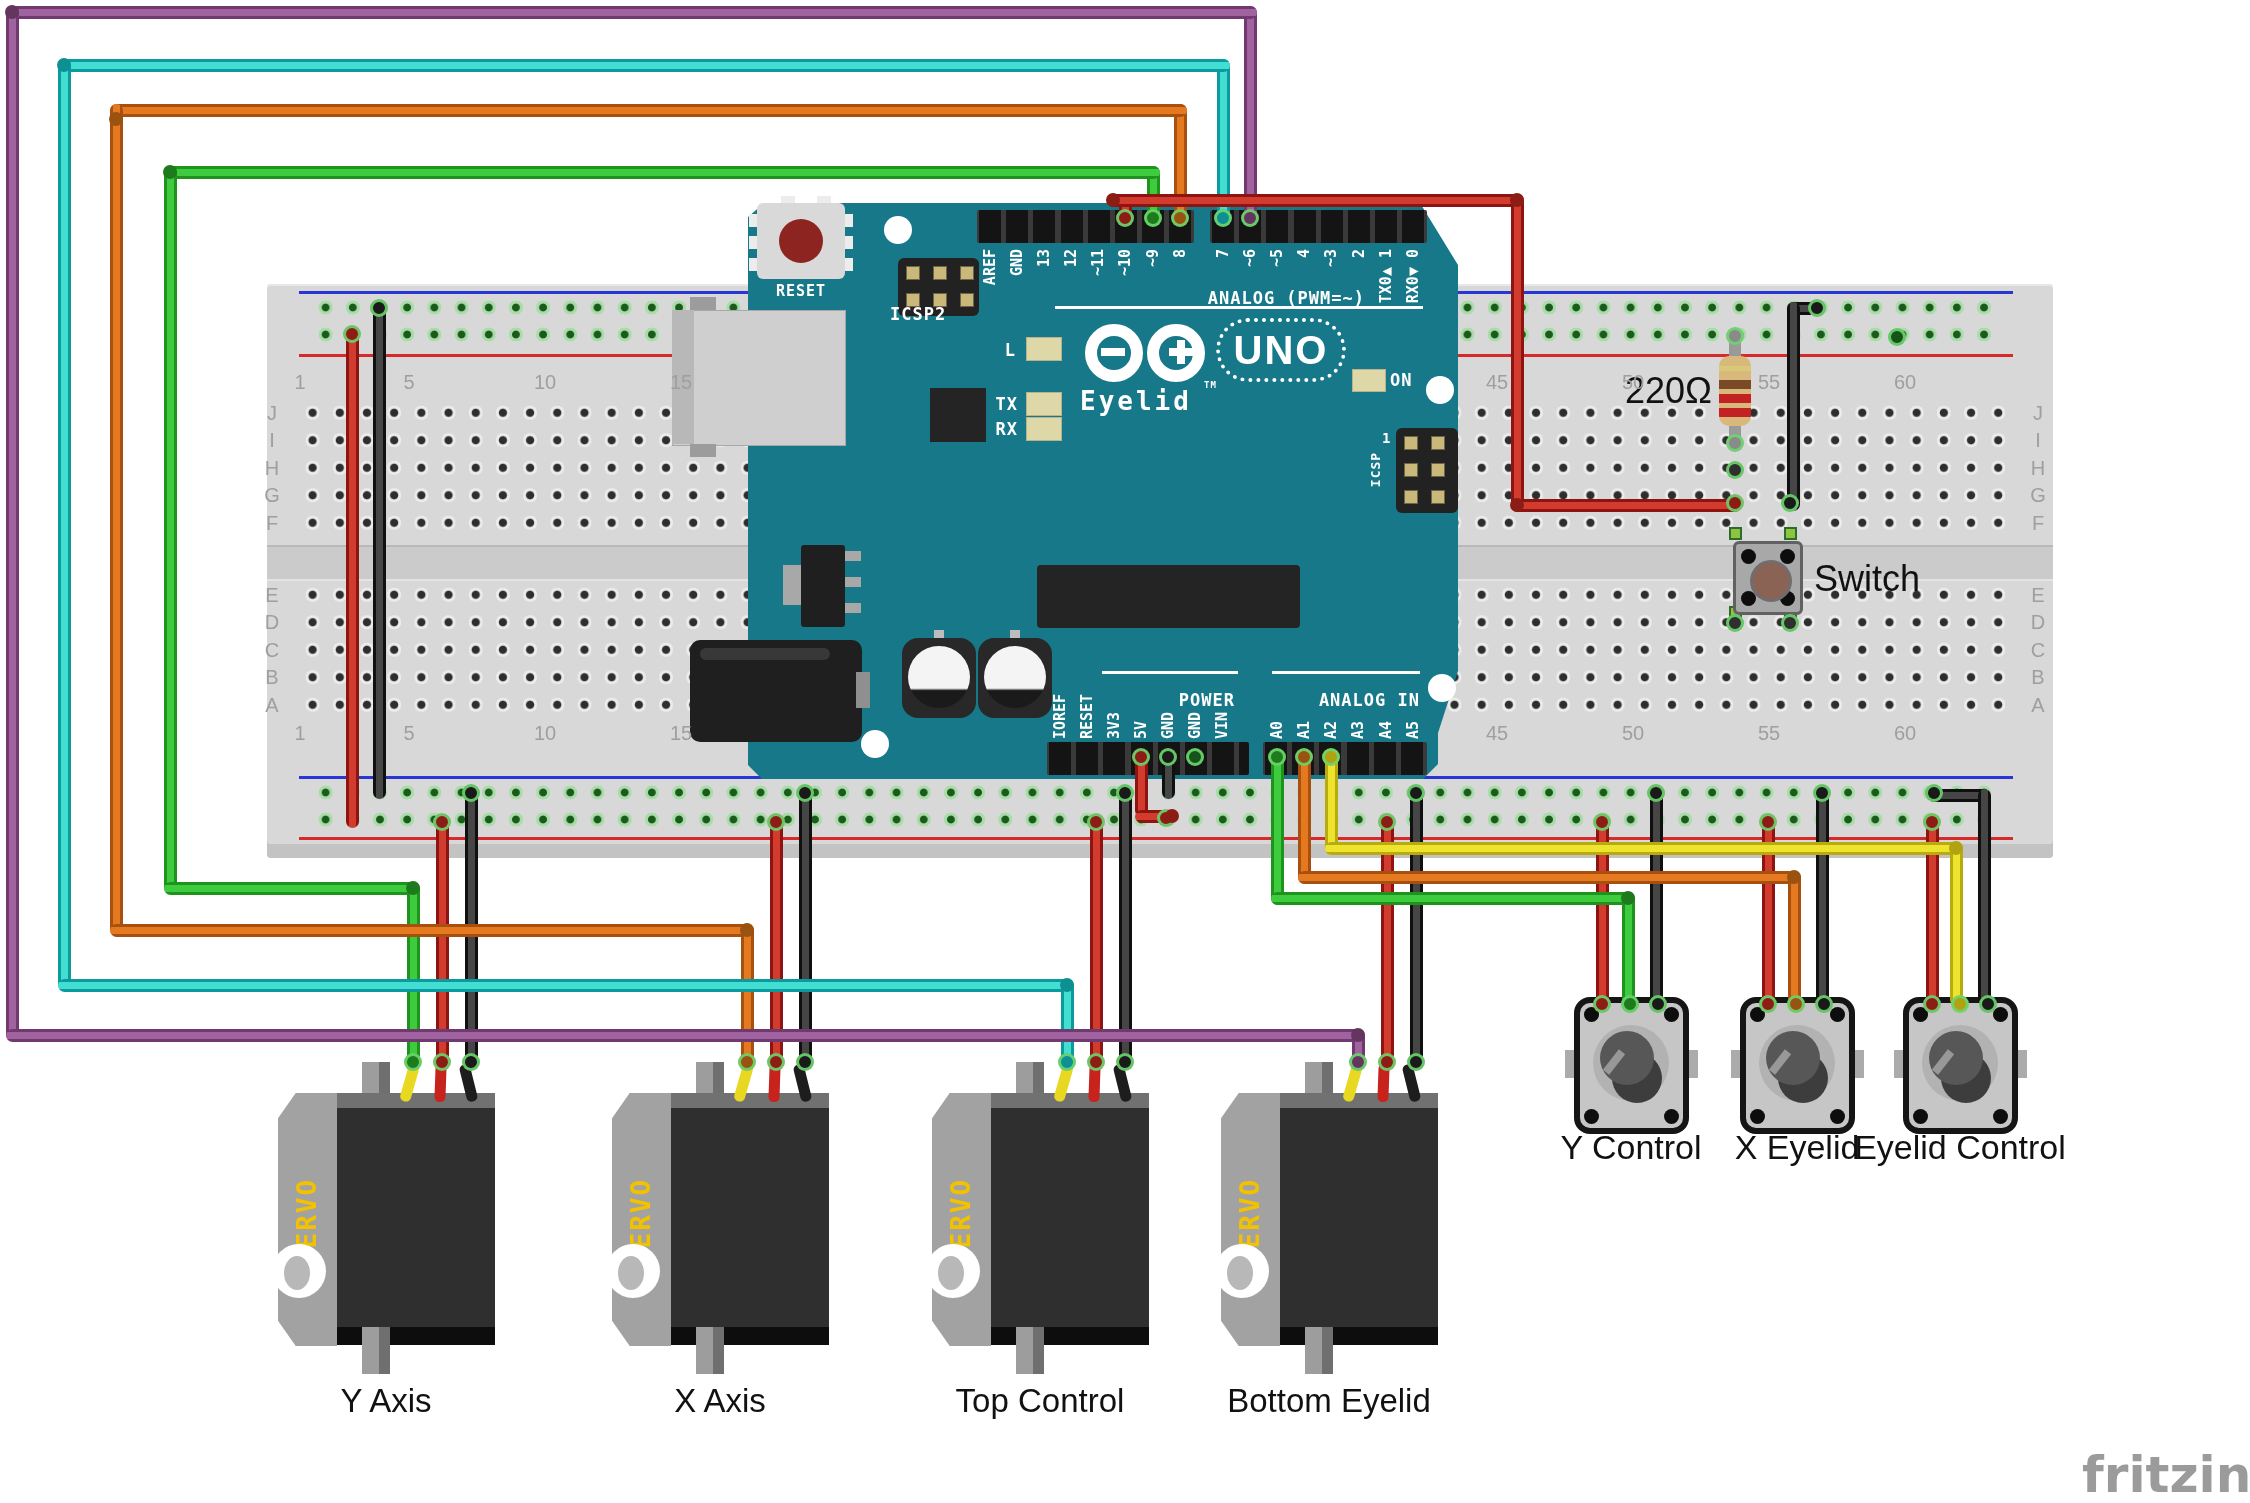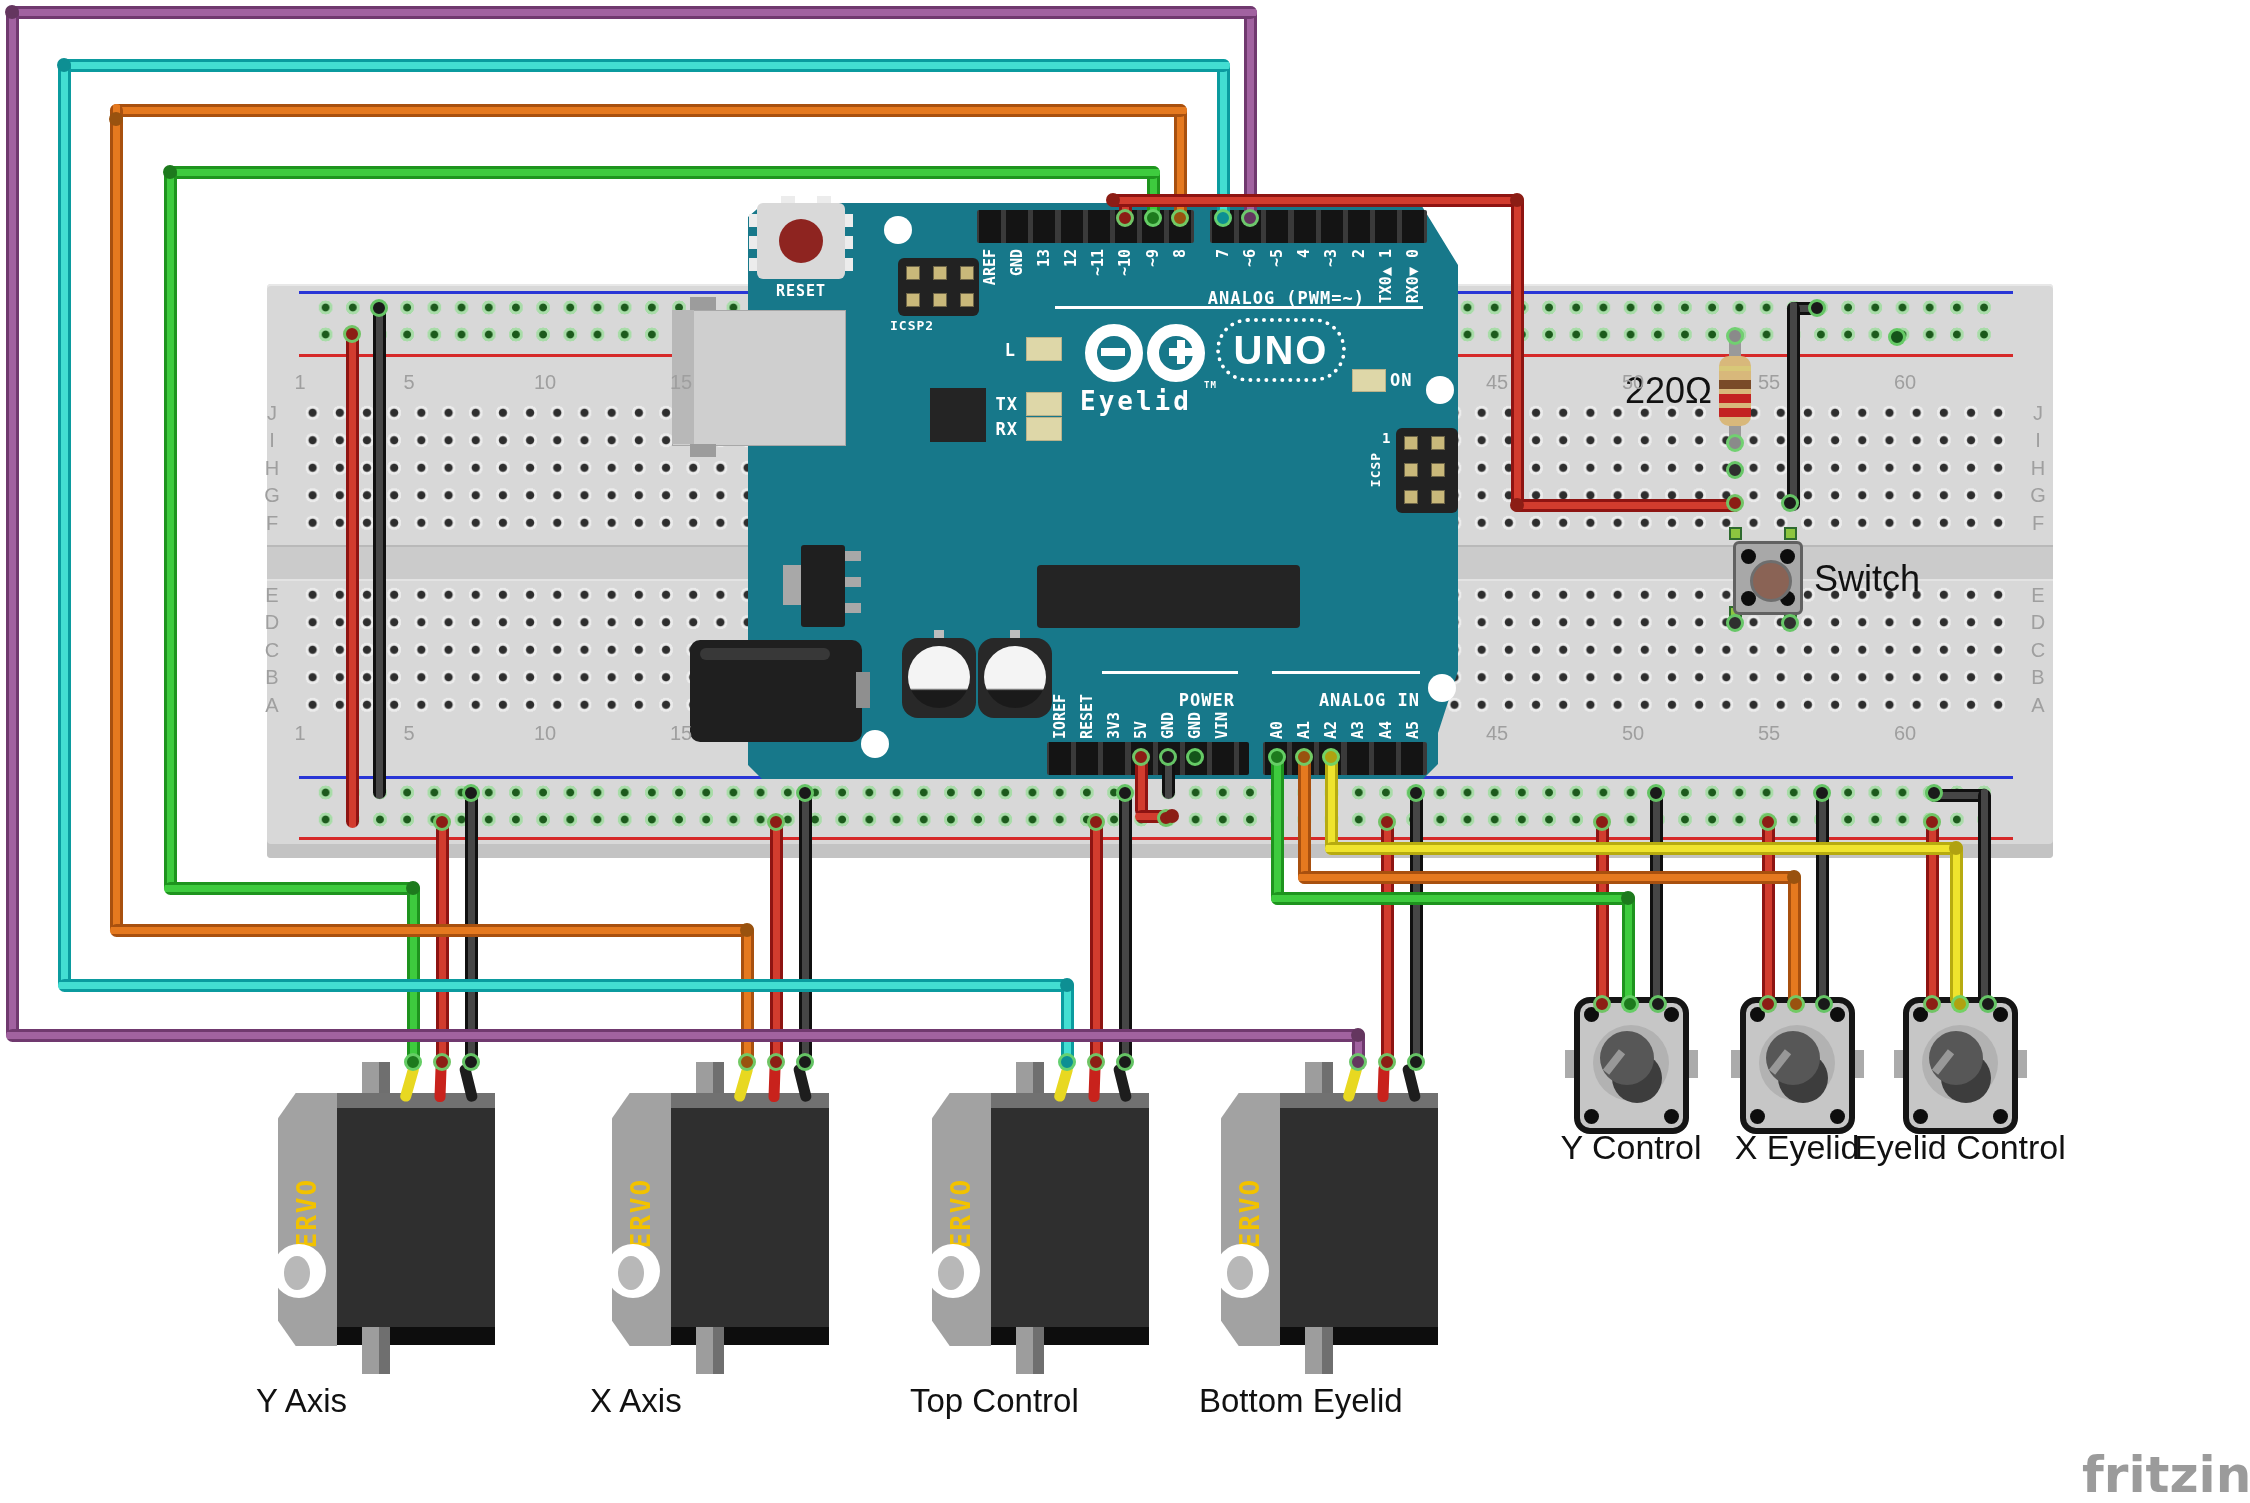--- a/index.html
+++ b/index.html
@@ -34,21 +34,21 @@
   .sv-tab{position:absolute;left:84px;width:28px;height:47px;background:linear-gradient(90deg,#9d9d9d 0 60%,#6f6f6f 60%)}
   .sv-panel{position:absolute;left:0;top:33px;width:59px;height:253px;background:#a2a2a2;clip-path:polygon(30% 0,100% 0,100% 100%,30% 100%,0 90%,0 10%)}
   .sv-body{position:absolute;left:59px;top:48px;width:158px;height:220px;background:#2f2f2f}
   .sv-top{position:absolute;left:59px;top:33px;width:158px;height:16px;background:#717171}
   .sv-bot{position:absolute;left:59px;top:267px;width:158px;height:18px;background:#0d0d0d}
   .sv-text{position:absolute;left:-71px;top:147px;width:200px;text-align:center;transform:rotate(-90deg);color:#f2c200;font:bold 26px "DejaVu Sans Mono",monospace;letter-spacing:2px}
   .sv-horn{position:absolute;left:-6px;top:184px;width:54px;height:54px;border-radius:50%;background:#fff}
   .sv-horn-in{position:absolute;left:6px;top:196px;width:26px;height:34px;border-radius:50%;background:#b8b8b8}
   .sv-tail{position:absolute;left:-30px;top:225px;width:40px;height:85px;border-left:11px solid #fff;border-bottom:11px solid #fff;border-bottom-left-radius:60px;transform:rotate(6deg)}
   .sv-lead{position:absolute;top:4px;width:11px;height:38px;border-radius:5px}
-  .sv-label{position:absolute;left:-22px;top:322px;width:260px;text-align:left;color:#111;font:33px "Liberation Sans",sans-serif}
+  .sv-label{position:absolute;left:-22px;top:322px;width:260px;text-align:center;color:#111;font:33px "Liberation Sans",sans-serif}
   .pot{position:absolute;top:997px;width:115px;height:138px}
   .pot-body{position:absolute;left:0;top:0;width:115px;height:137px;background:#c6c6c6;border:6px solid #151515;border-radius:16px;box-sizing:border-box}
   .pot-dot{position:absolute;width:15px;height:15px;border-radius:50%;background:#0d0d0d}
   .pot-tab{position:absolute;top:53px;width:9px;height:28px;background:#ababab}
   .pot-ring{position:absolute;left:19px;top:28px;width:76px;height:76px;border-radius:50%;background:#b2b2b2}
   .pot-kshadow{position:absolute;left:38px;top:56px;width:50px;height:50px;border-radius:50%;background:#3d3d3d}
   .pot-knob{position:absolute;left:26px;top:34px;width:54px;height:54px;border-radius:50%;background:#575757}
   .pot-notch{position:absolute;left:36px;top:52px;width:8px;height:26px;background:#989898;transform:rotate(38deg)}
   .pot-label{position:absolute;top:131px;width:280px;text-align:center;color:#111;font:34px "Liberation Sans",sans-serif}
   .biglabel{position:absolute;color:#111;font:36px "Liberation Sans",sans-serif}
@@ -106,21 +106,21 @@
 <div class="brdtxt" style="left:1115px;top:690px;width:120px;text-align:right">POWER</div>
 <div class="brdtxt" style="left:1300px;top:690px;width:120px;text-align:right">ANALOG IN</div>
 
 <div class="abs" style="left:898px;top:258px;width:81px;height:58px;background:#222;border-radius:6px"></div>
 <div class="goldpin" style="left:906px;top:266px"></div>
 <div class="goldpin" style="left:933px;top:266px"></div>
 <div class="goldpin" style="left:960px;top:266px"></div>
 <div class="goldpin" style="left:906px;top:293px"></div>
 <div class="goldpin" style="left:933px;top:293px"></div>
 <div class="goldpin" style="left:960px;top:293px"></div>
-<div class="brdtxt" style="left:890px;top:318px;font-size:13px">ICSP2</div>
+<div class="brdtxt" style="left:890px;top:304px;font-size:17px">ICSP2</div>
 
 <div class="abs" style="left:1396px;top:428px;width:62px;height:85px;background:#222;border-radius:6px"></div>
 <div class="goldpin" style="left:1404px;top:436px"></div>
 <div class="goldpin" style="left:1431px;top:436px"></div>
 <div class="goldpin" style="left:1404px;top:463px"></div>
 <div class="goldpin" style="left:1431px;top:463px"></div>
 <div class="goldpin" style="left:1404px;top:490px"></div>
 <div class="goldpin" style="left:1431px;top:490px"></div>
 <div class="brdtxt" style="left:1382px;top:430px;font-size:14px">1</div>
 <div class="brdtxt" style="left:1340px;top:462px;width:70px;text-align:center;transform:rotate(-90deg);font-size:13px">ICSP</div>

